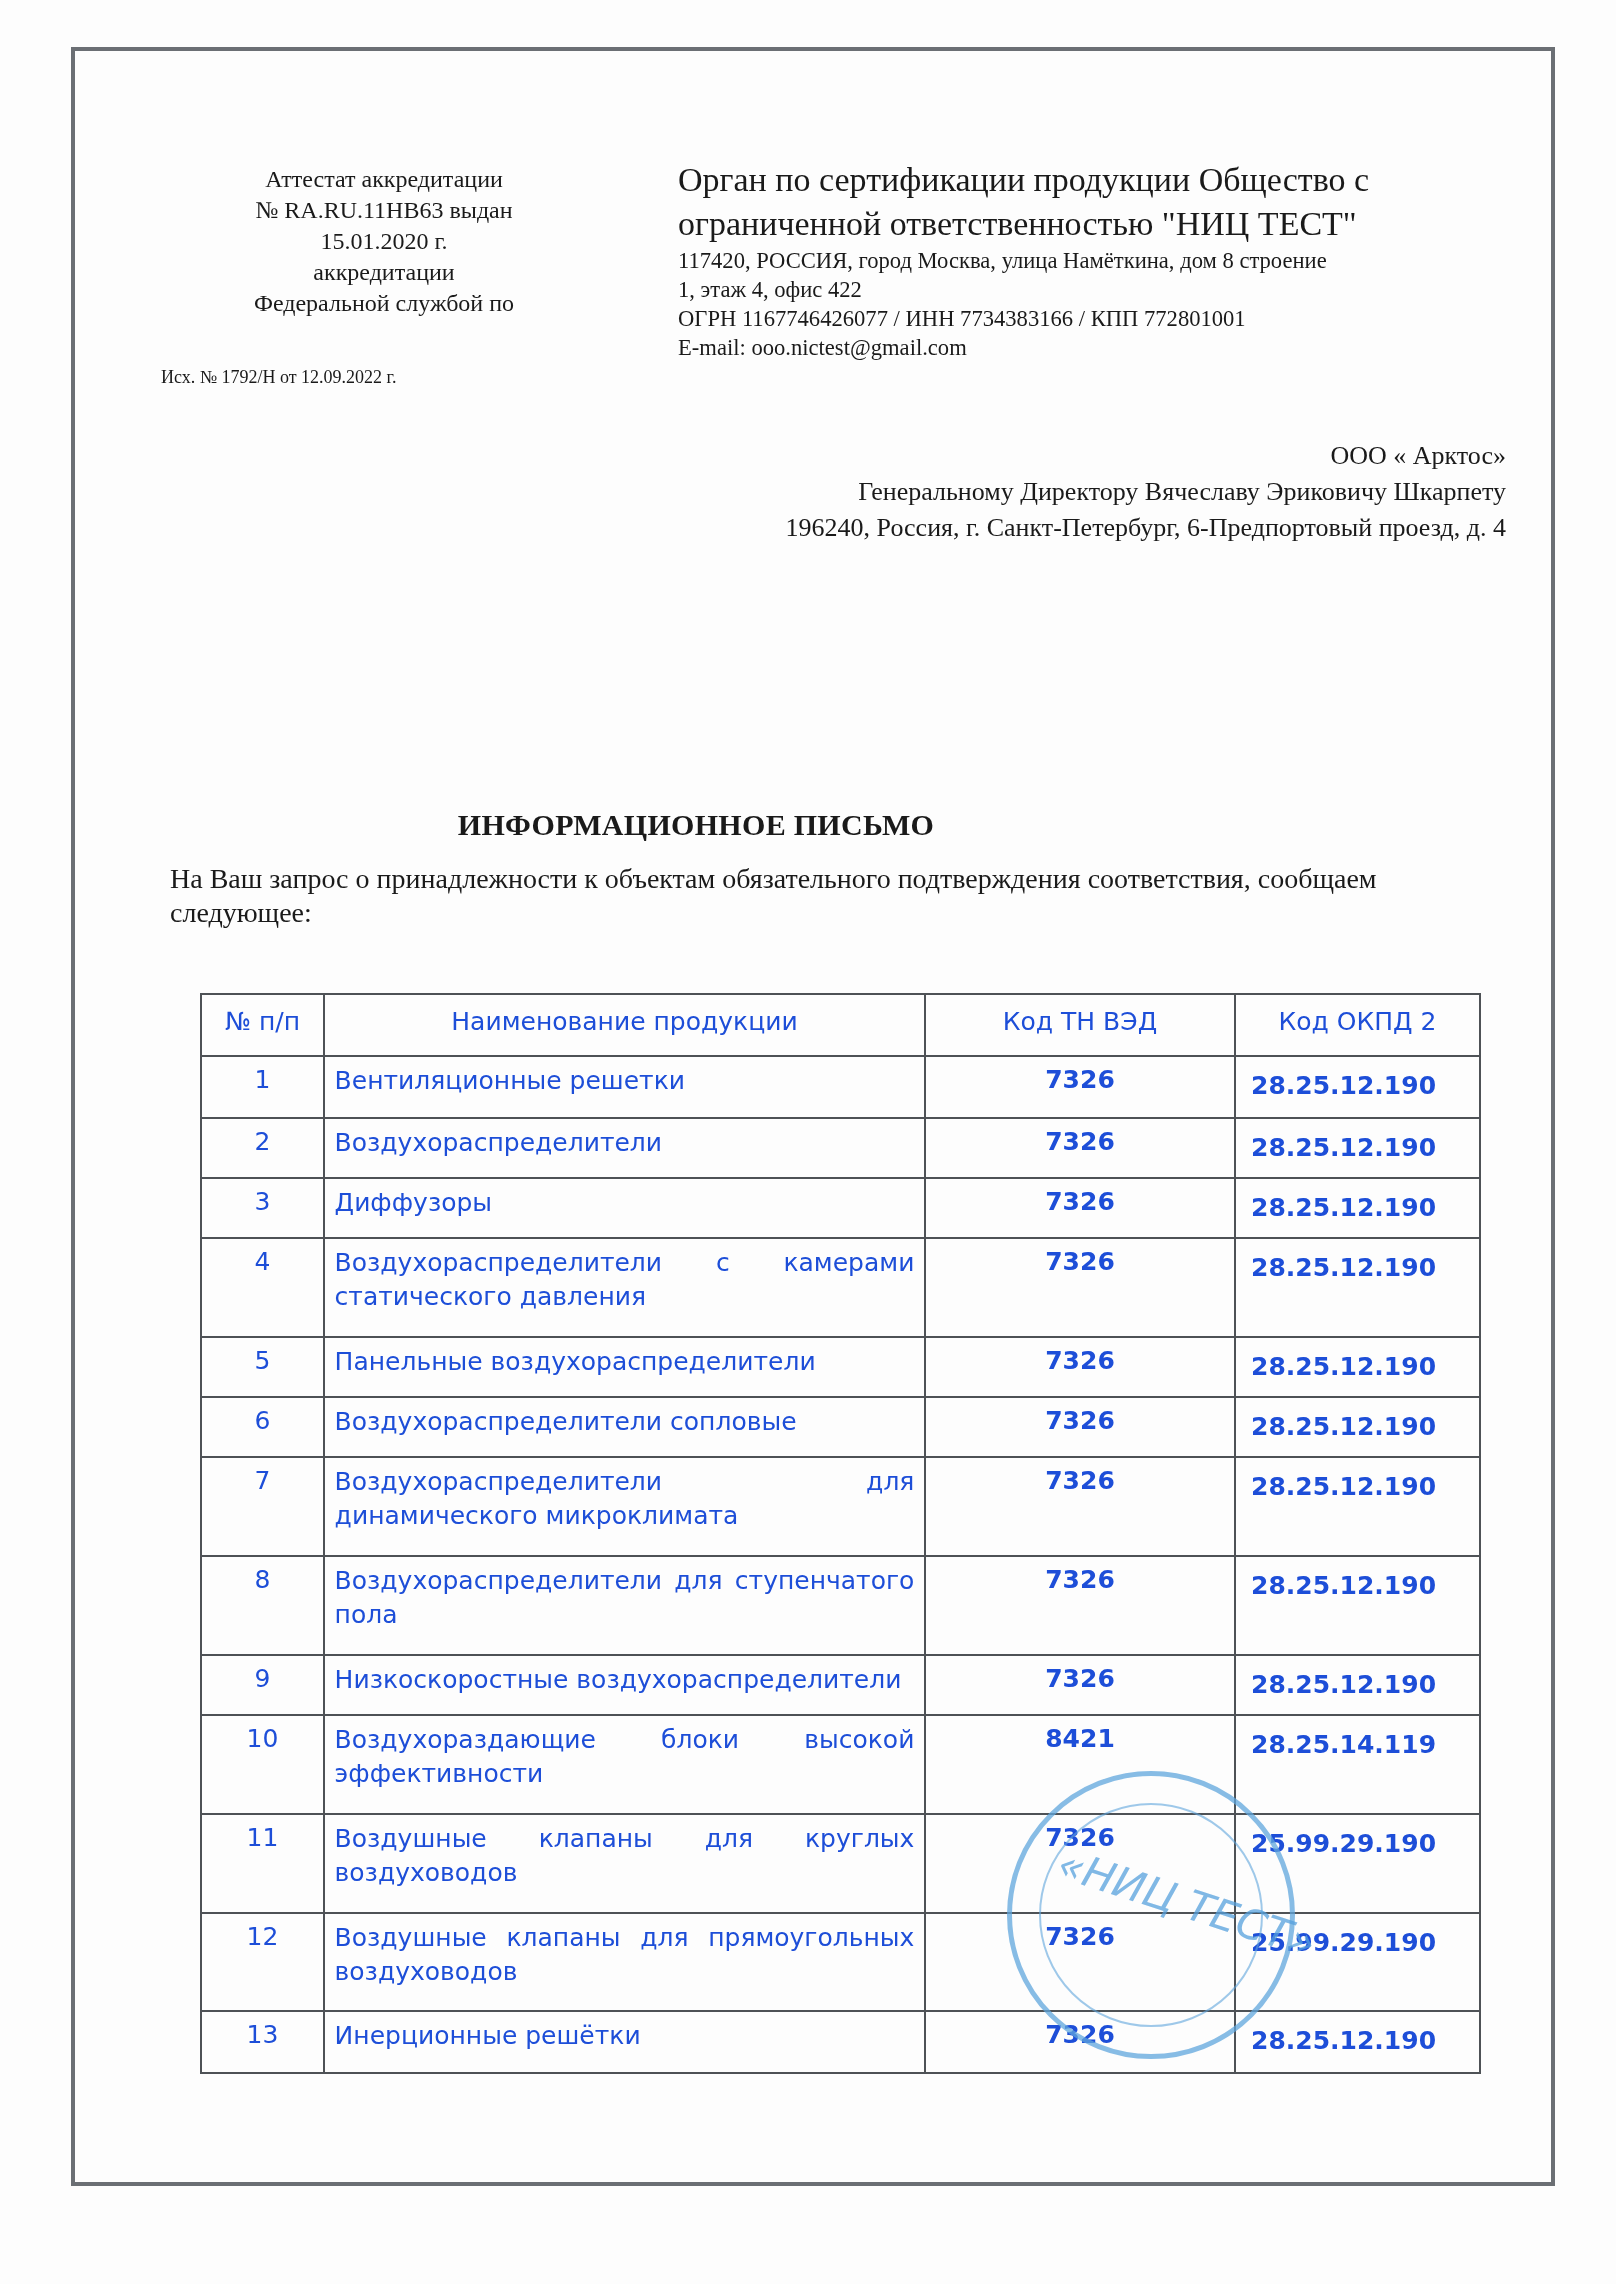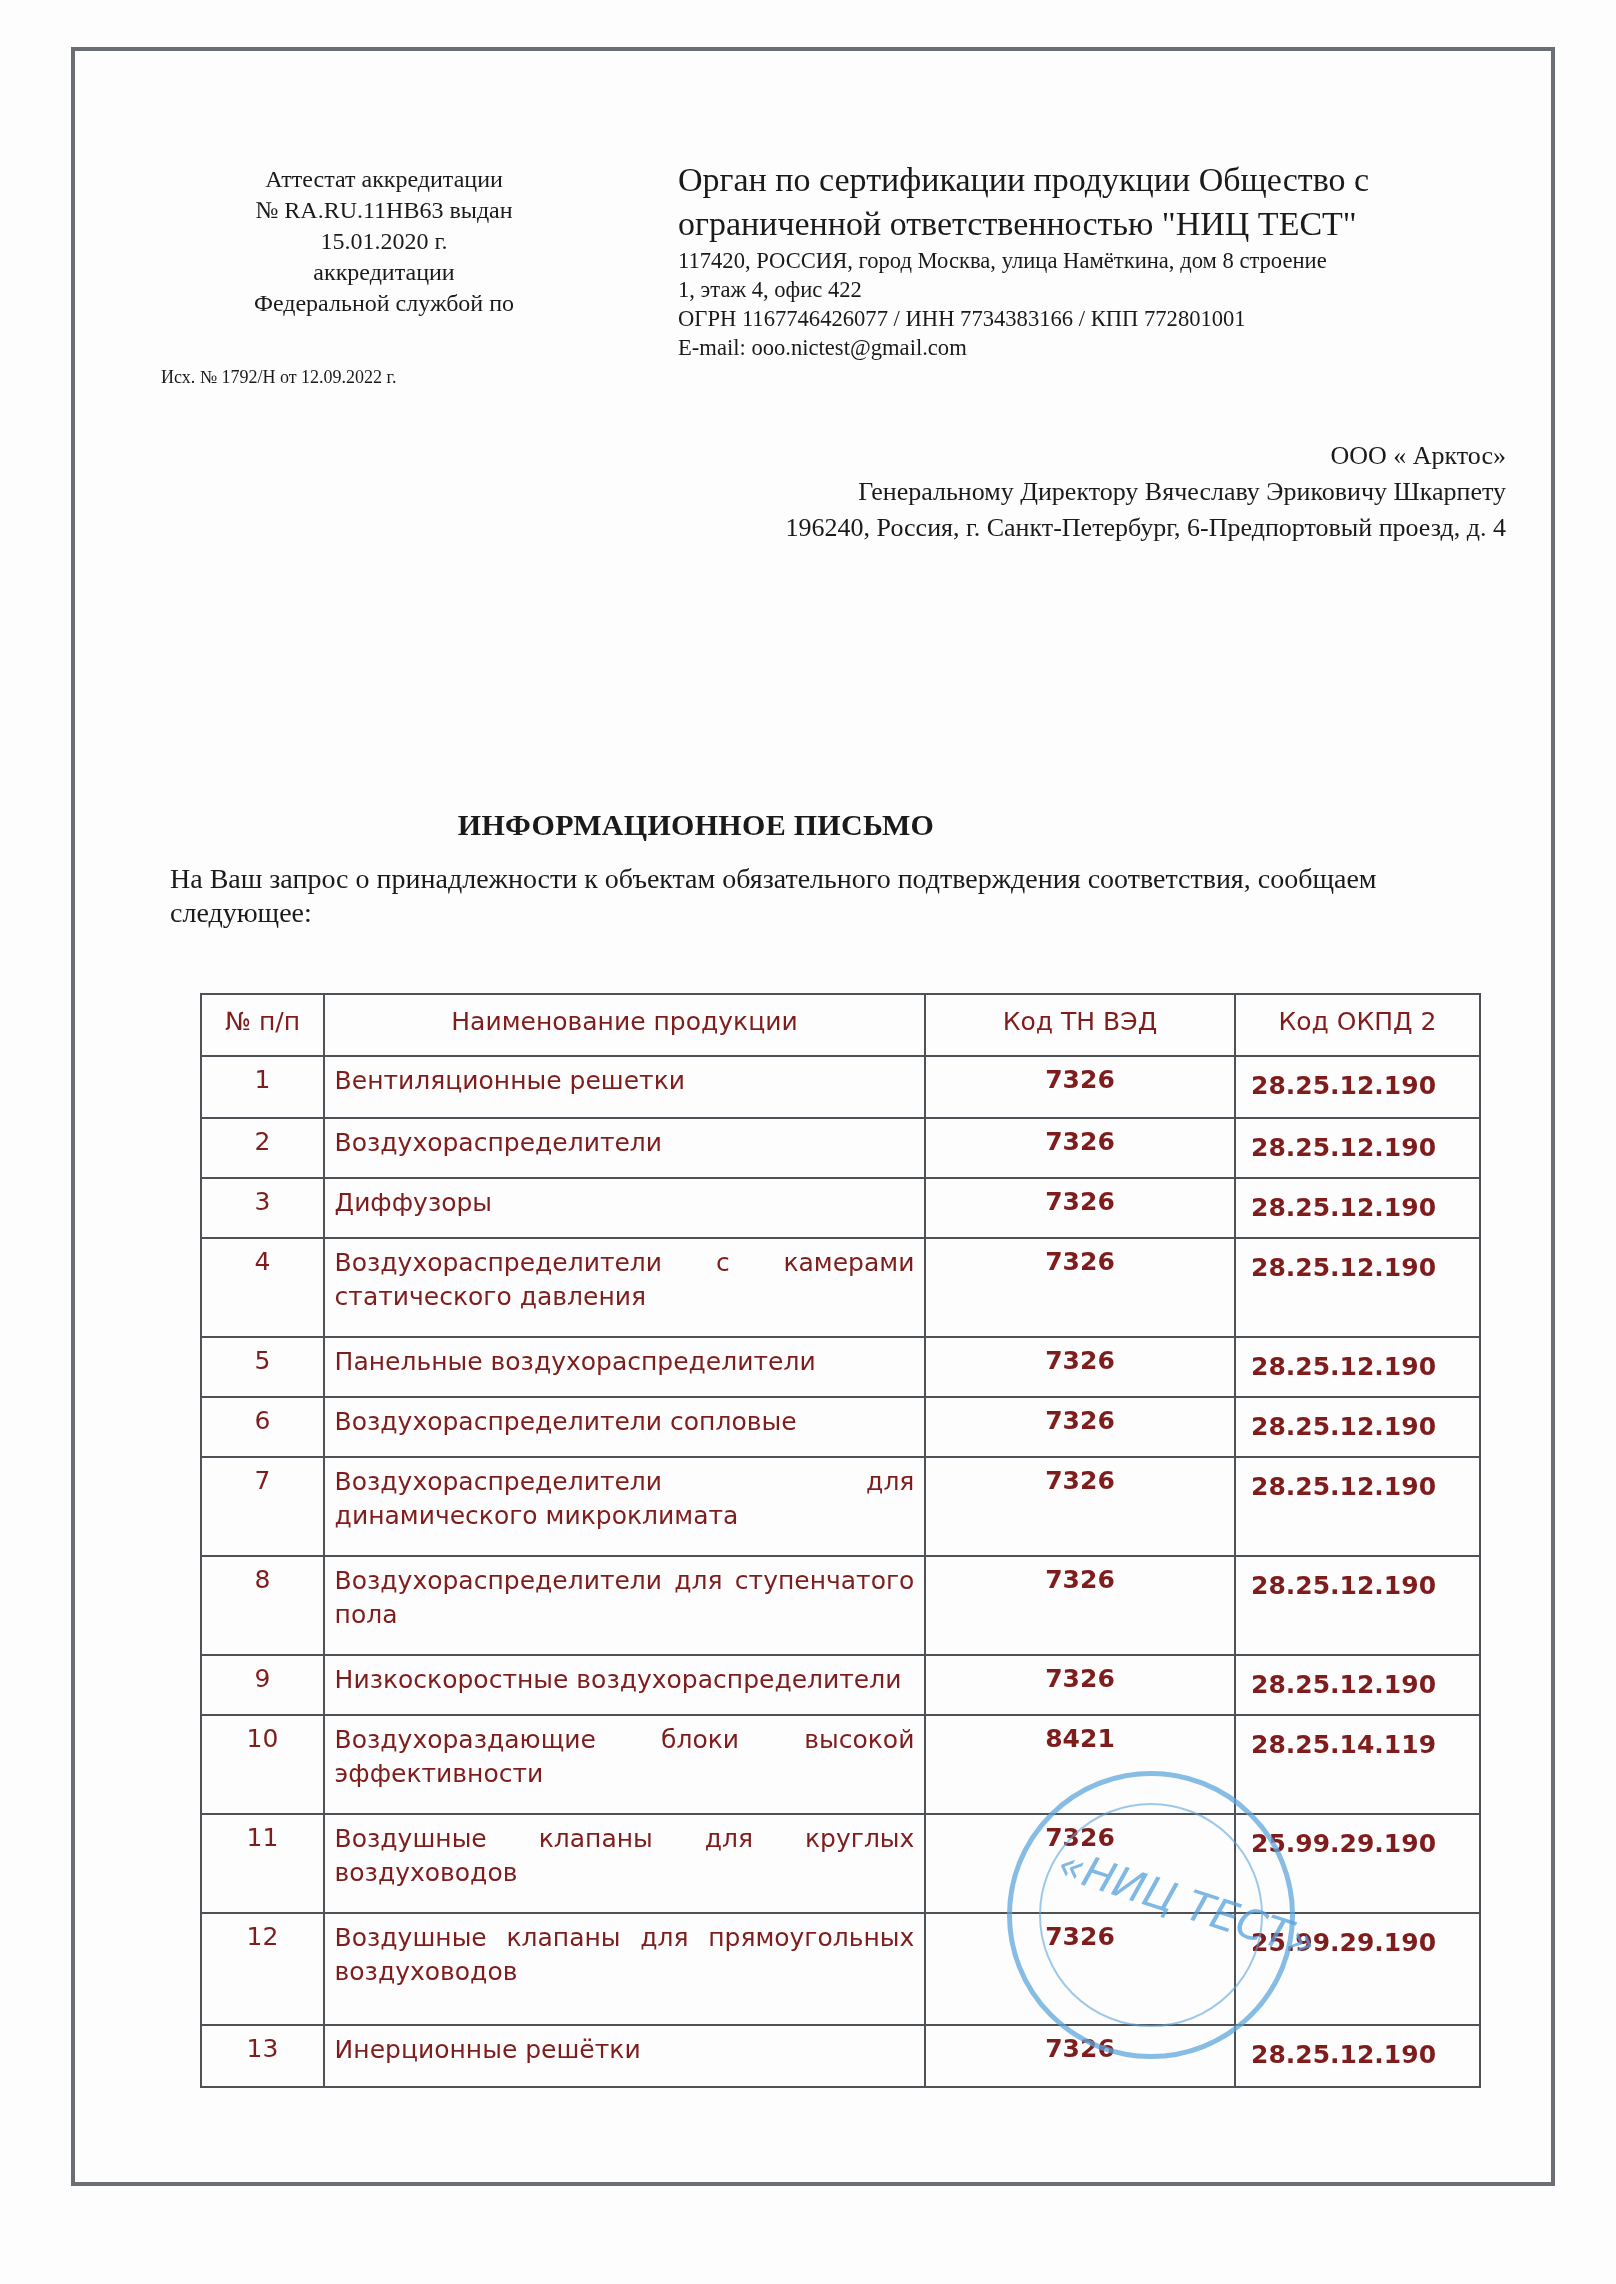--- a/index.html
+++ b/index.html
@@ -27,21 +27,21 @@
   }
   .doc-title {
     left:8px; width:1376px; top:808px; text-align:center; font-weight:bold; font-size:30px;
     letter-spacing:0.3px;
   }
   .intro {
     left:156px; top:862px; width:1343px; font-size:28px; line-height:34px;margin-left:14px;
   }
   table.products {
     position:absolute; left:200px; top:993px; width:1281px; border-collapse:collapse;
-    font-family:"DejaVu Sans", sans-serif; font-size:25px; color:#7f1d1d;
+    font-family:"DejaVu Sans", sans-serif; font-size:25px; color:#1d4ed8;
   }
   table.products th, table.products td {
     border:2.7px solid #4e5256; vertical-align:top; padding:6.9px 9.6px 0 9.6px; box-sizing:border-box;
   }
   table.products th { font-weight:normal; height:62px; text-align:center; padding-top:12.3px; }
   table.products td.num { text-align:center; width:123px; padding-top:8.2px; }
   table.products td.name { text-align:justify; text-align-last:left; width:601px; line-height:34px; }
   table.products td.tnved { text-align:center; width:310px; font-weight:bold; padding-top:8.2px; }
   table.products td.okpd { text-align:left; padding-left:15px; font-weight:bold; padding-top:13.7px; }
   table.products th.c1 { width:123px; }
@@ -164,21 +164,21 @@
       <td class="name">Воздухораздающие блоки высокой эффективности</td>
       <td class="tnved">8421</td>
       <td class="okpd">28.25.14.119</td>
     </tr>
     <tr style="height:99px">
       <td class="num">11</td>
       <td class="name">Воздушные клапаны для круглых воздуховодов</td>
       <td class="tnved">7326</td>
       <td class="okpd">25.99.29.190</td>
     </tr>
-    <tr style="height:112px">
+    <tr style="height:98px">
       <td class="num">12</td>
       <td class="name">Воздушные клапаны для прямоугольных воздуховодов</td>
       <td class="tnved">7326</td>
       <td class="okpd">25.99.29.190</td>
     </tr>
     <tr style="height:62px">
       <td class="num">13</td>
       <td class="name">Инерционные решётки</td>
       <td class="tnved">7326</td>
       <td class="okpd">28.25.12.190</td>

